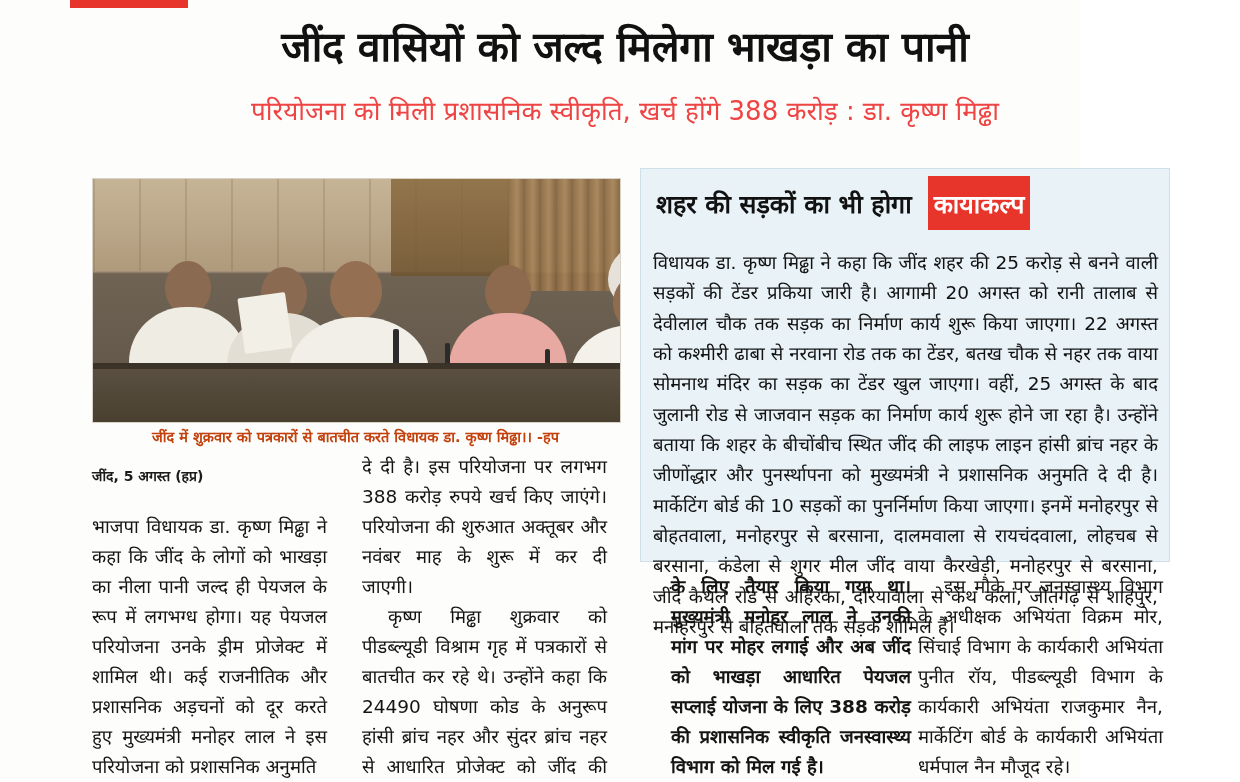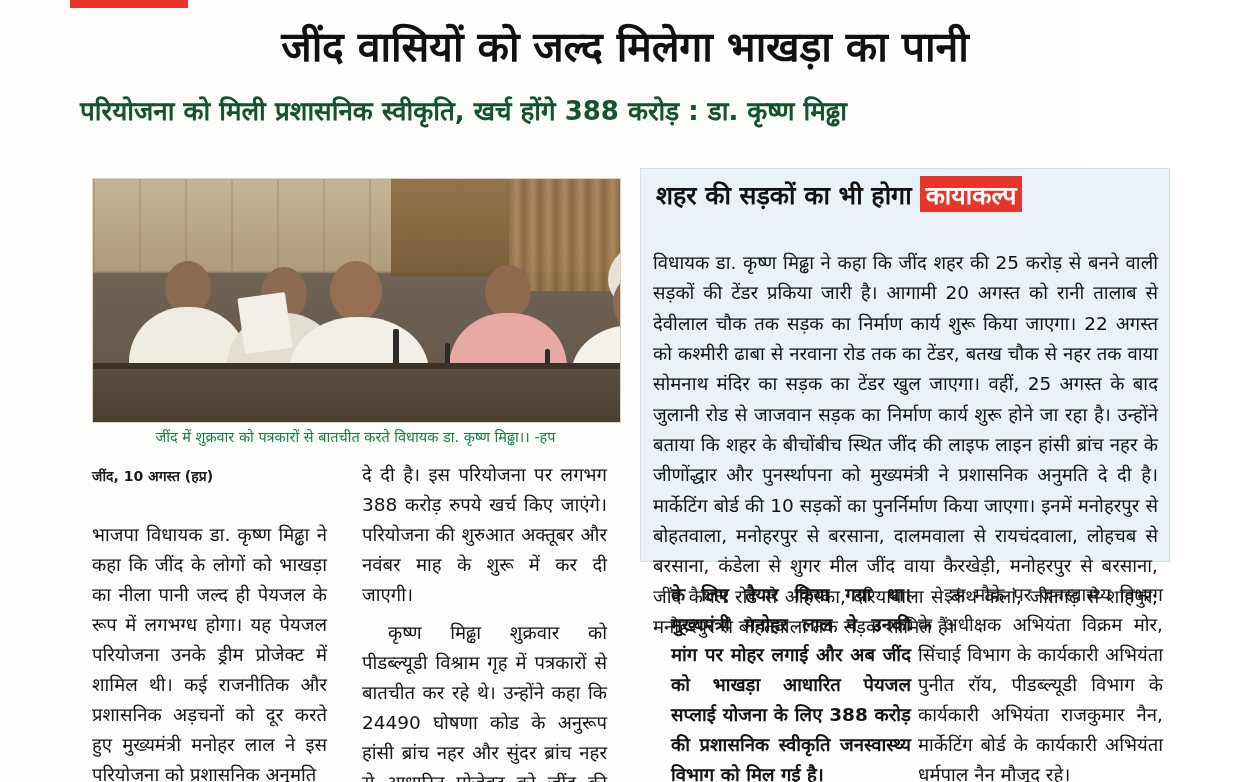--- a/index.html
+++ b/index.html
@@ -44,25 +44,26 @@
     font-size: 41px;
     line-height: 1.15;
     letter-spacing: -0.2px;
     color: #111111;
   }
   .subheadline {
     position: absolute;
     left: 80px;
     top: 96px;
     width: 1090px;
-    font-family: "DejaVu Sans", sans-serif;
-    font-weight: 700;
+    text-align: center;
+    font-family: "DejaVu Sans", sans-serif;
+    font-weight: 400;
     font-size: 26px;
     line-height: 1.2;
-    color: #14532d;
+    color: #ef4444;
   }
 
   
   .photo-wrap {
     position: absolute;
     left: 92px;
     top: 178px;
     width: 527px;
     height: 243px;
     overflow: hidden;
@@ -127,23 +128,23 @@
     transform: rotate(-8deg);
   }
 
   .caption {
     position: absolute;
     left: 92px;
     top: 426px;
     width: 527px;
     text-align: center;
     font-family: "DejaVu Sans", sans-serif;
-    font-weight: 400;
+    font-weight: 700;
     font-size: 14.5px;
-    color: #15803d;
+    color: #c2410c;
   }
 
   .dateline {
     position: absolute;
     left: 92px;
     top: 466px;
     font-family: "DejaVu Sans", sans-serif;
     font-weight: 700;
     font-size: 14px;
     color: #1b1b1b;
@@ -152,21 +153,21 @@
   
   .col {
     position: absolute;
     font-family: "DejaVu Sans", sans-serif;
     font-size: 18.5px;
     line-height: 1.62;
     color: #141414;
     text-align: justify;
     text-justify: inter-word;
   }
-  .col p { margin: 8px 0 0 0; }
+  .col p { margin: 0 0 0 0; }
   .col p + p { text-indent: 26px; }
 
   #col1 { left: 92px; top: 512px; width: 235px; }
   #col2 { left: 362px; top: 452px; width: 245px; }
   #col3 { left: 671px; top: 572px; width: 240px; font-weight: bold; }
   #col4 { left: 918px; top: 572px; width: 245px; }
 
   
   .sidebox {
     position: absolute;
@@ -183,22 +184,22 @@
     top: 176px;
     font-family: "DejaVu Sans", sans-serif;
     font-weight: 700;
     font-size: 25px;
     color: #111;
     white-space: nowrap;
   }
   .sidebox-title .hl {
     background: #e8352b;
     color: #ffffff;
-    padding: 1px 6px;
-    margin-left: 8px;
+    padding: 10px 6px;
+    margin-left: 16px;
     display: inline-block;
   }
   .sidebox-body {
     position: absolute;
     left: 653px;
     top: 216px;
     width: 505px;
     font-family: "DejaVu Sans", sans-serif;
     font-size: 18.5px;
     line-height: 1.64;
@@ -248,21 +249,21 @@
       <div class="mic" style="left:352px;top:164px;width:5px;height:46px;"></div>
       <div class="mic" style="left:452px;top:170px;width:5px;height:40px;"></div>
 
       <div class="table-edge"></div>
       <div class="table-front"></div>
     </div>
   </div>
 
   <div class="caption">जींद में शुक्रवार को पत्रकारों से बातचीत करते विधायक डा. कृष्ण मिढ्ढा।। -हप</div>
 
-  <div class="dateline">जींद, 10 अगस्त (हप्र)</div>
+  <div class="dateline">जींद, 5 अगस्त (हप्र)</div>
 
   <div class="col" id="col1">
     <p>भाजपा विधायक डा. कृष्ण मिढ्ढा ने कहा कि जींद के लोगों को भाखड़ा का नीला पानी जल्द ही पेयजल के रूप में लगभग्ध होगा। यह पेयजल परियोजना उनके ड्रीम प्रोजेक्ट में शामिल थी। कई राजनीतिक और प्रशासनिक अड़चनों को दूर करते हुए मुख्यमंत्री मनोहर लाल ने इस परियोजना को प्रशासनिक अनुमति</p>
   </div>
 
   <div class="col" id="col2">
     <p>दे दी है। इस परियोजना पर लगभग 388 करोड़ रुपये खर्च किए जाएंगे। परियोजना की शुरुआत अक्तूबर और नवंबर माह के शुरू में कर दी जाएगी।</p>
     <p>कृष्ण मिढ्ढा शुक्रवार को पीडब्ल्यूडी विश्राम गृह में पत्रकारों से बातचीत कर रहे थे। उन्होंने कहा कि 24490 घोषणा कोड के अनुरूप हांसी ब्रांच नहर और सुंदर ब्रांच नहर से आधारित प्रोजेक्ट को जींद की जनता</p>
   </div>
 

